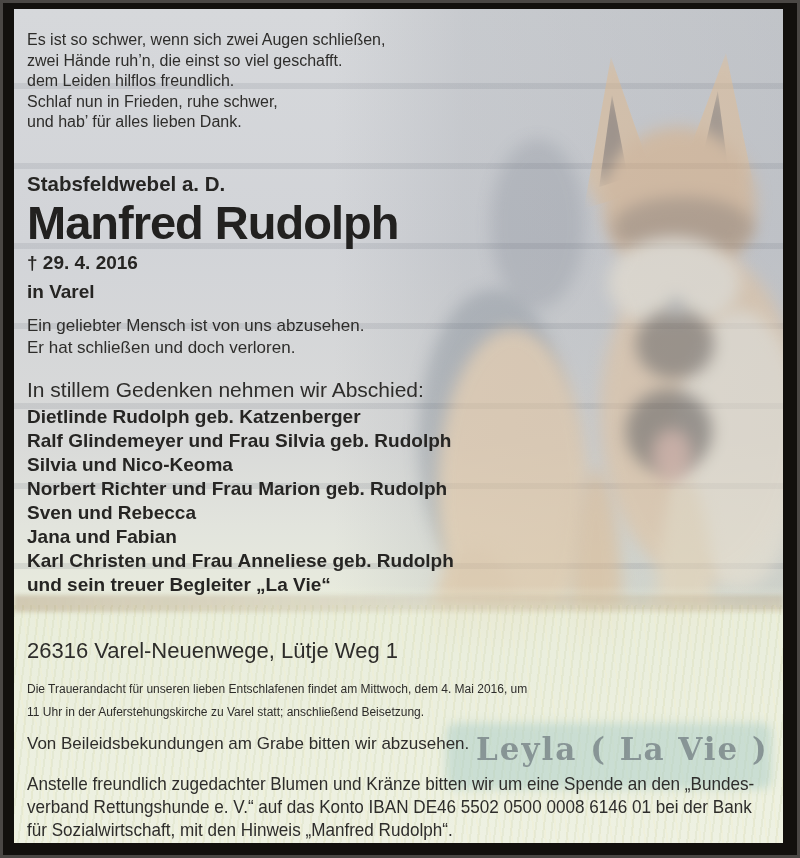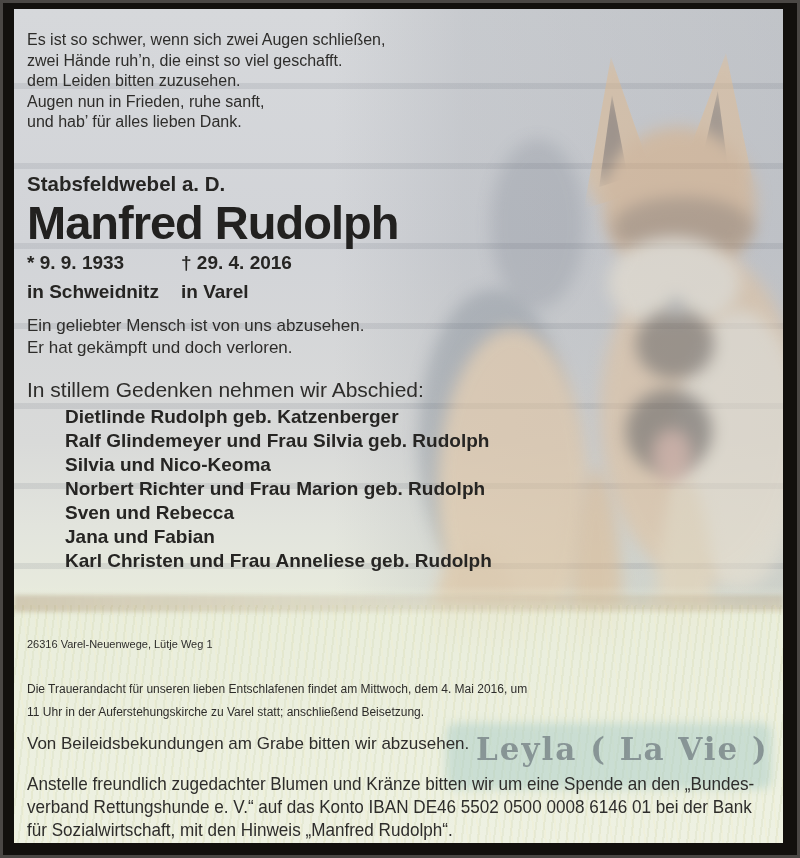--- a/index.html
+++ b/index.html
@@ -58,22 +58,22 @@
   }
   
   .txt{position:absolute;left:13px;z-index:10;}
   .poem{top:21px;font-size:16px;line-height:20.5px;}
   .rank{top:163px;font-size:20.5px;font-weight:bold;color:#262523;}
   .name{top:186px;font-size:47px;font-weight:bold;letter-spacing:-1px;color:#222120;}
   .dates{top:239px;display:flex;font-size:19px;font-weight:bold;line-height:29px;color:#262523;}
   .dates .col1{width:154px;}
   .intro{top:306px;font-size:17px;line-height:22px;}
   .farewell{top:369px;font-size:21px;}
-  .mourners{top:396px;font-size:19px;font-weight:bold;line-height:24px;color:#262523;margin-left:38px;}
-  .address{top:629px;font-size:11px;}
+  .mourners{top:396px;font-size:19px;font-weight:bold;line-height:24px;color:#262523;}
+  .address{top:629px;font-size:22px;}
   .service{top:669px;font-size:12px;line-height:23px;width:752px;}
   .condolence{top:725px;font-size:17px;}
   .donation{top:763px;font-size:19px;line-height:23px;width:900px;}
   .donation .cline{transform:scaleX(0.90);transform-origin:0 50%;}
 </style>
 </head>
 <body>
 
 <div class="frame"></div>
 
@@ -106,54 +106,51 @@
 
   <div class="grass"></div>
   <div class="blades"></div>
   <div class="streak"></div>
   <div class="wm-band"></div>
   <div class="watermark">Leyla ( La Vie )</div>
 
   <div class="txt poem">
     <div>Es ist so schwer, wenn sich zwei Augen schließen,</div>
     <div>zwei Hände ruh’n, die einst so viel geschafft.</div>
-    <div>dem Leiden bitten zuzusehen.</div>
-    <div>Augen nun in Frieden, ruhe sanft,</div>
+    <div>dem Leiden hilflos freundlich.</div>
+    <div>Schlaf nun in Frieden, ruhe schwer,</div>
     <div>und hab’ für alles lieben Dank.</div>
   </div>
 
   <div class="txt rank">Stabsfeldwebel a. D.</div>
   <div class="txt name">Manfred Rudolph</div>
 
   <div class="txt dates">
-    <div class="col1">
-      <div>* 9. 9. 1933</div>
-      <div>in Schweidnitz</div>
-    </div>
     <div class="col2">
       <div>† 29. 4. 2016</div>
       <div>in Varel</div>
     </div>
   </div>
 
   <div class="txt intro">
     <div>Ein geliebter Mensch ist von uns abzusehen.</div>
-    <div>Er hat gekämpft und doch verloren.</div>
+    <div>Er hat schließen und doch verloren.</div>
   </div>
 
   <div class="txt farewell">In stillem Gedenken nehmen wir Abschied:</div>
 
   <div class="txt mourners">
     <div>Dietlinde Rudolph geb. Katzenberger</div>
     <div>Ralf Glindemeyer und Frau Silvia geb. Rudolph</div>
     <div>Silvia und Nico-Keoma</div>
     <div>Norbert Richter und Frau Marion geb. Rudolph</div>
     <div>Sven und Rebecca</div>
     <div>Jana und Fabian</div>
     <div>Karl Christen und Frau Anneliese geb. Rudolph</div>
+    <div>und sein treuer Begleiter „La Vie“</div>
   </div>
 
   <div class="txt address">26316 Varel-Neuenwege, Lütje Weg 1</div>
 
   <div class="txt service">
     <div>Die Trauerandacht für unseren lieben Entschlafenen findet am Mittwoch, dem 4. Mai 2016, um</div>
     <div>11 Uhr in der Auferstehungskirche zu Varel statt; anschließend Beisetzung.</div>
   </div>
 
   <div class="txt condolence">Von Beileidsbekundungen am Grabe bitten wir abzusehen.</div>

